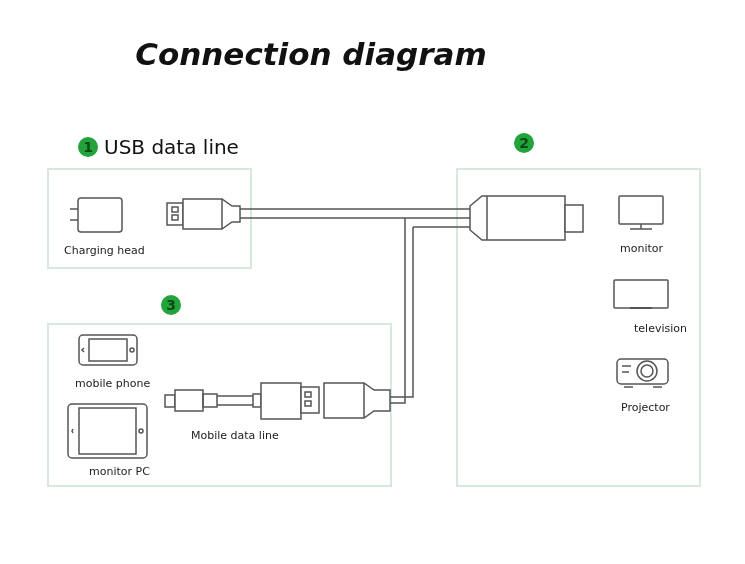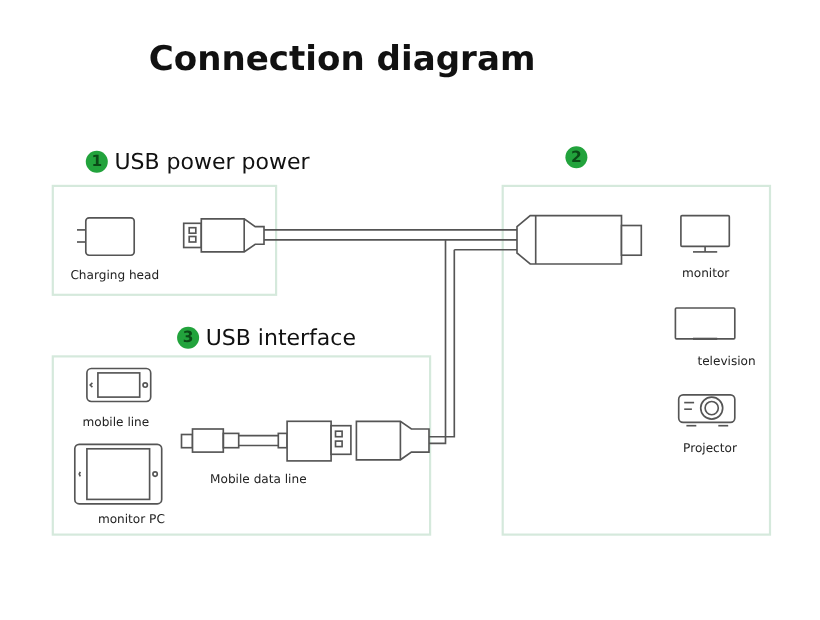--- a/index.html
+++ b/index.html
@@ -1,42 +1,41 @@
 <!DOCTYPE html>
 <html><head>
 <meta charset="utf-8">
 <style>
   html,body{margin:0;padding:0;background:#fff;}
   body{width:745px;height:564px;position:relative;overflow:hidden;font-family:"DejaVu Sans",sans-serif;}
-  .title{position:absolute;left:0;width:622px;top:36px;text-align:center;font-weight:bold;font-size:31px;color:#111;letter-spacing:0px;}
+  .title{position:absolute;left:0;width:622px;top:36px;text-align:center;font-weight:bold;font-size:31px;color:#111;letter-spacing:0px;font-style:italic;}
   .box{position:absolute;border:2px solid #d5e9dc;box-sizing:border-box;}
   .sec{position:absolute;font-size:20px;color:#111;display:flex;align-items:center;white-space:nowrap;}
   .badge{display:inline-block;width:20px;height:20px;border-radius:50%;background:#22a33c;color:#0b4a17;font-size:14px;line-height:20px;text-align:center;margin-right:6px;font-weight:bold;}
   .lbl{position:absolute;font-size:11px;color:#222;white-space:nowrap;}
   svg.diag{position:absolute;left:0;top:0;}
 </style>
 </head>
 <body>
 
 <div class="title">Connection diagram</div>
 
 <div class="box" style="left:47px;top:168px;width:205px;height:101px;"></div>
 <div class="box" style="left:456px;top:168px;width:245px;height:319px;"></div>
 <div class="box" style="left:47px;top:323px;width:345px;height:164px;"></div>
 
 <div class="sec" style="left:78px;top:135px;">
   <span class="badge">1</span>
-  <span>USB power power</span>
+  <span>USB data line</span>
 </div>
 <div class="sec" style="left:514px;top:133px;">
   <span class="badge">2</span>
 </div>
 <div class="sec" style="left:161px;top:295px;">
   <span class="badge">3</span>
-  <span>USB interface</span>
 </div>
 
 <svg class="diag" width="745" height="564" viewBox="0 0 745 564" fill="none" stroke="#555" stroke-width="1.5">
 
   <g>
     <rect x="78" y="198" width="44" height="34" rx="3" fill="#fff"></rect>
     <line x1="70" y1="209" x2="78" y2="209"></line>
     <line x1="70" y1="220" x2="78" y2="220"></line>
   </g>
 
@@ -112,15 +111,15 @@
   <g>
     <path d="M324 383 H364 L374 390 H390 V411 H374 L364 418 H324 Z" fill="#fff"></path>
     <line x1="364" y1="383" x2="364" y2="418"></line>
   </g>
 </svg>
 
 <div class="lbl" style="left:64px;top:244px;">Charging head</div>
 <div class="lbl" style="left:620px;top:242px;">monitor</div>
 <div class="lbl" style="left:634px;top:322px;">television</div>
 <div class="lbl" style="left:621px;top:401px;">Projector</div>
-<div class="lbl" style="left:75px;top:377px;">mobile line</div>
+<div class="lbl" style="left:75px;top:377px;">mobile phone</div>
 <div class="lbl" style="left:89px;top:465px;">monitor PC</div>
 <div class="lbl" style="left:191px;top:429px;">Mobile data line</div>
 
 </body></html>

